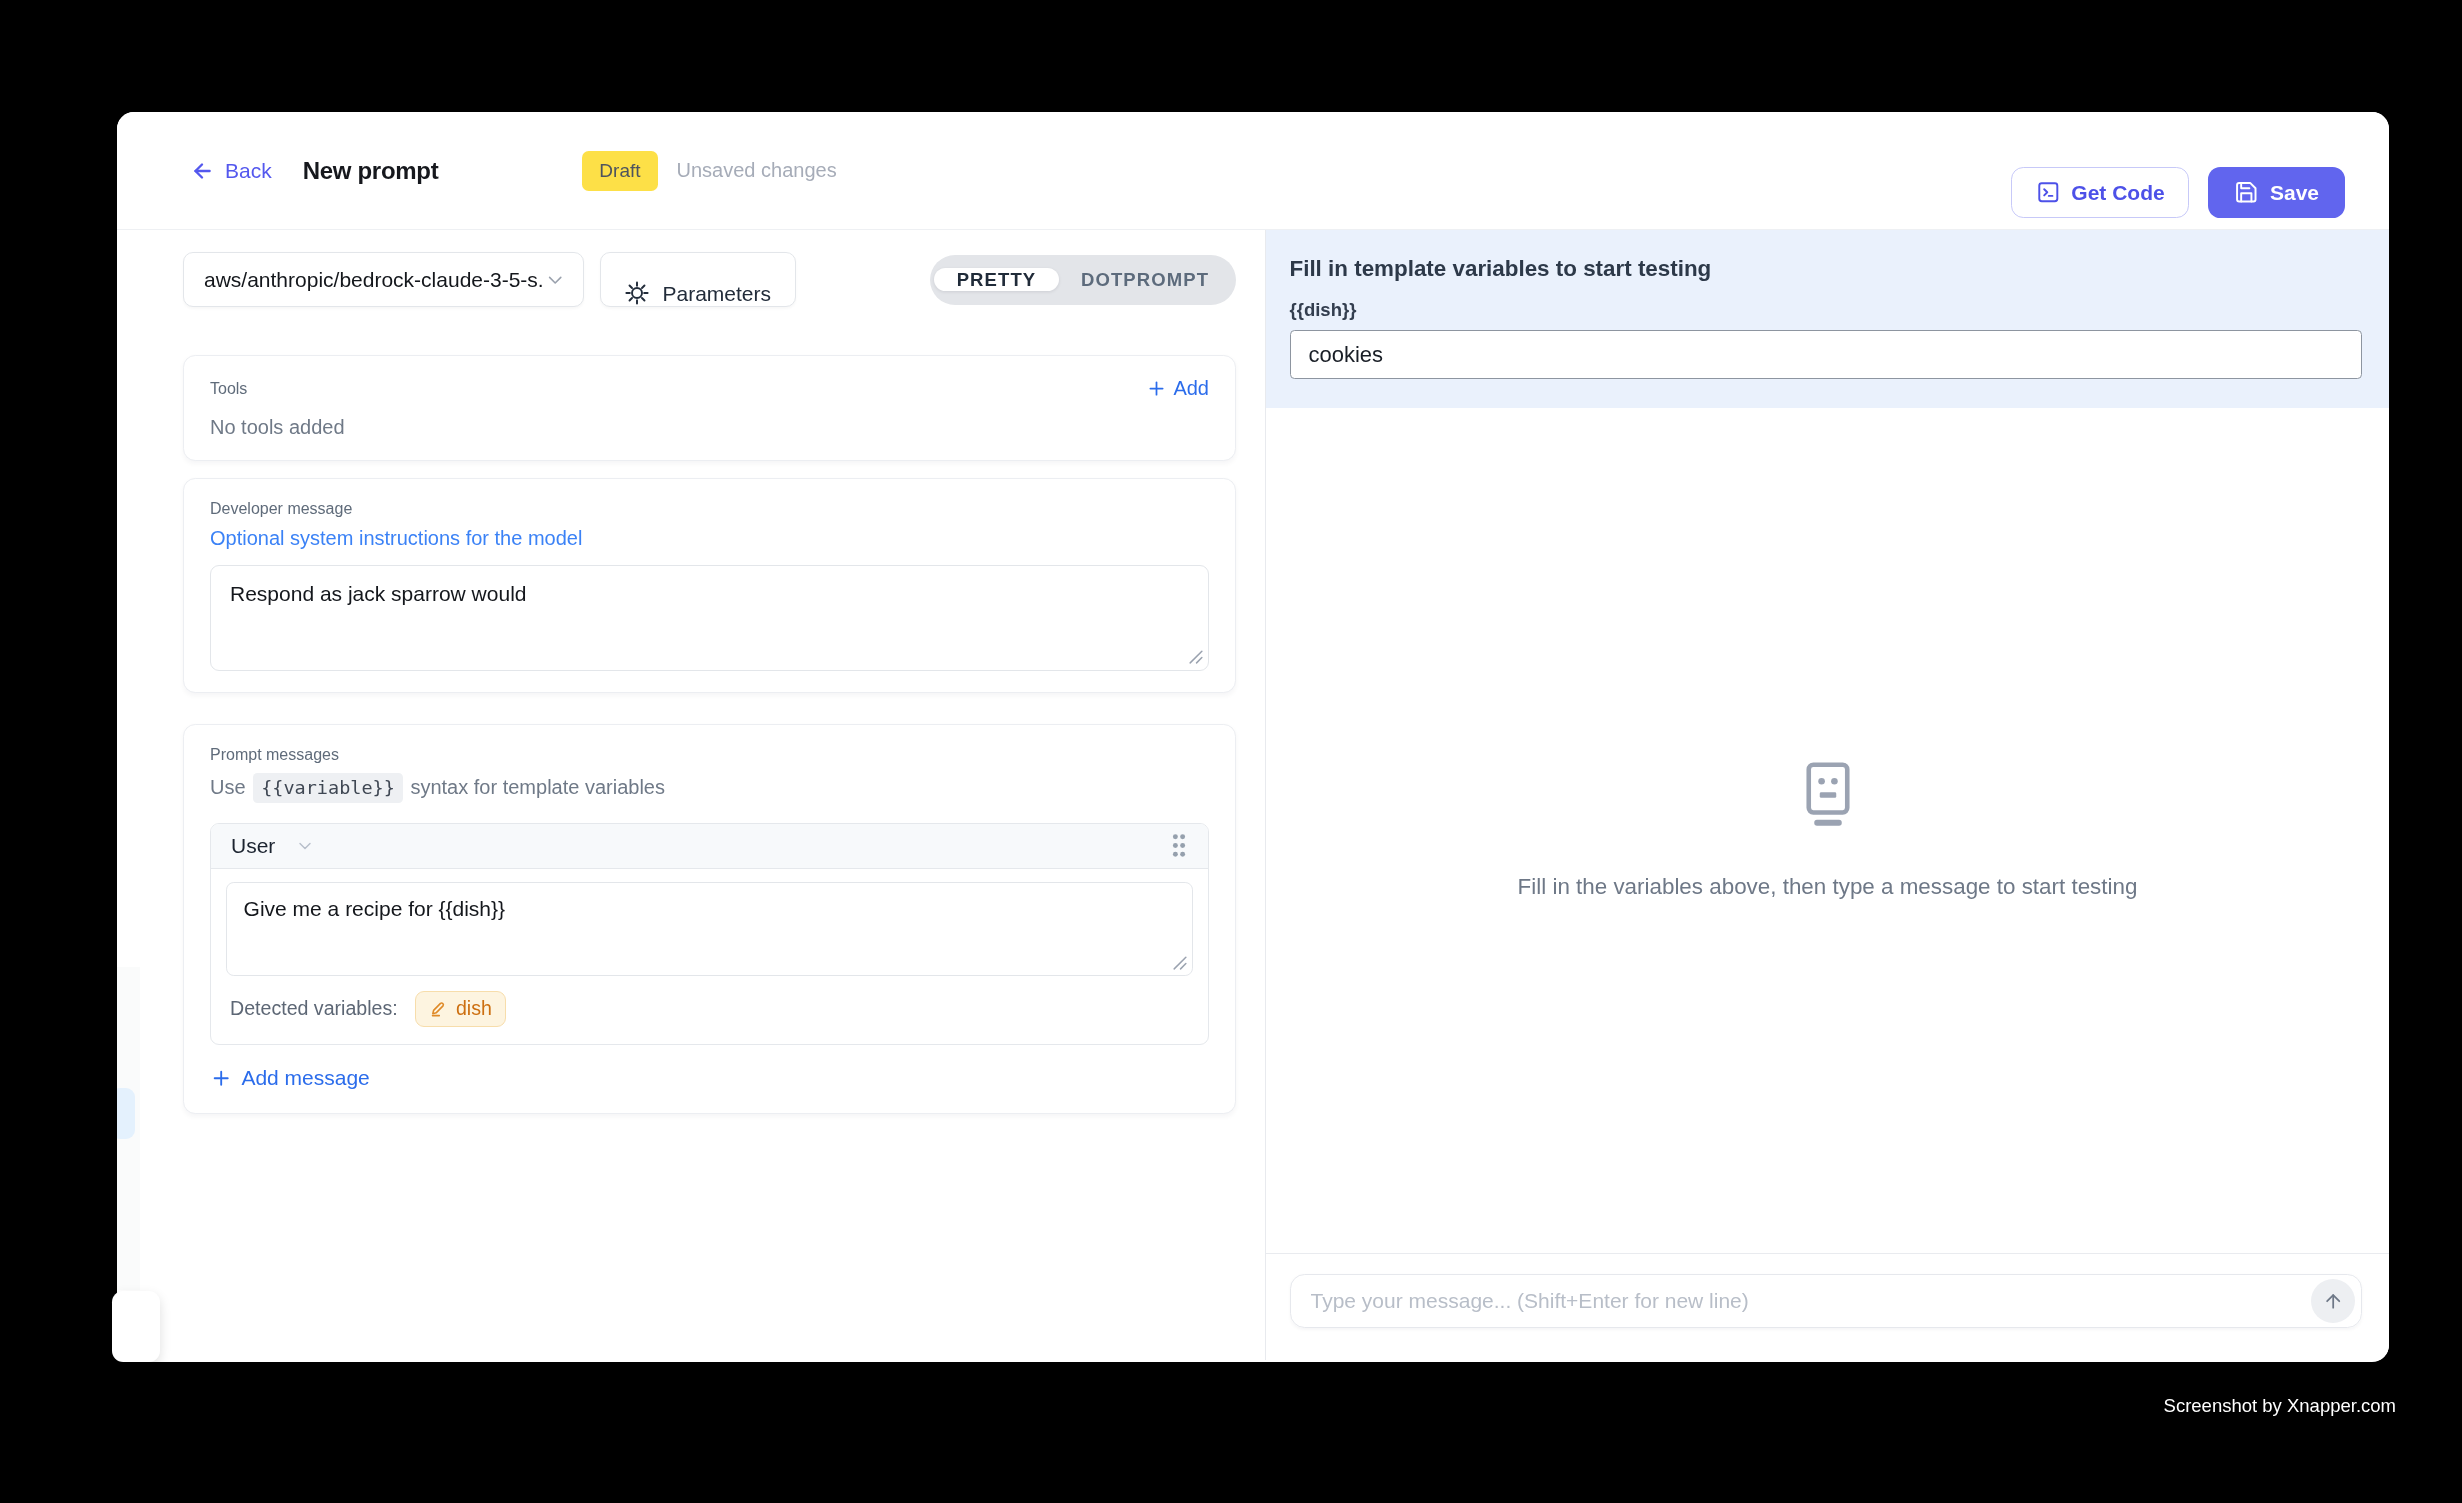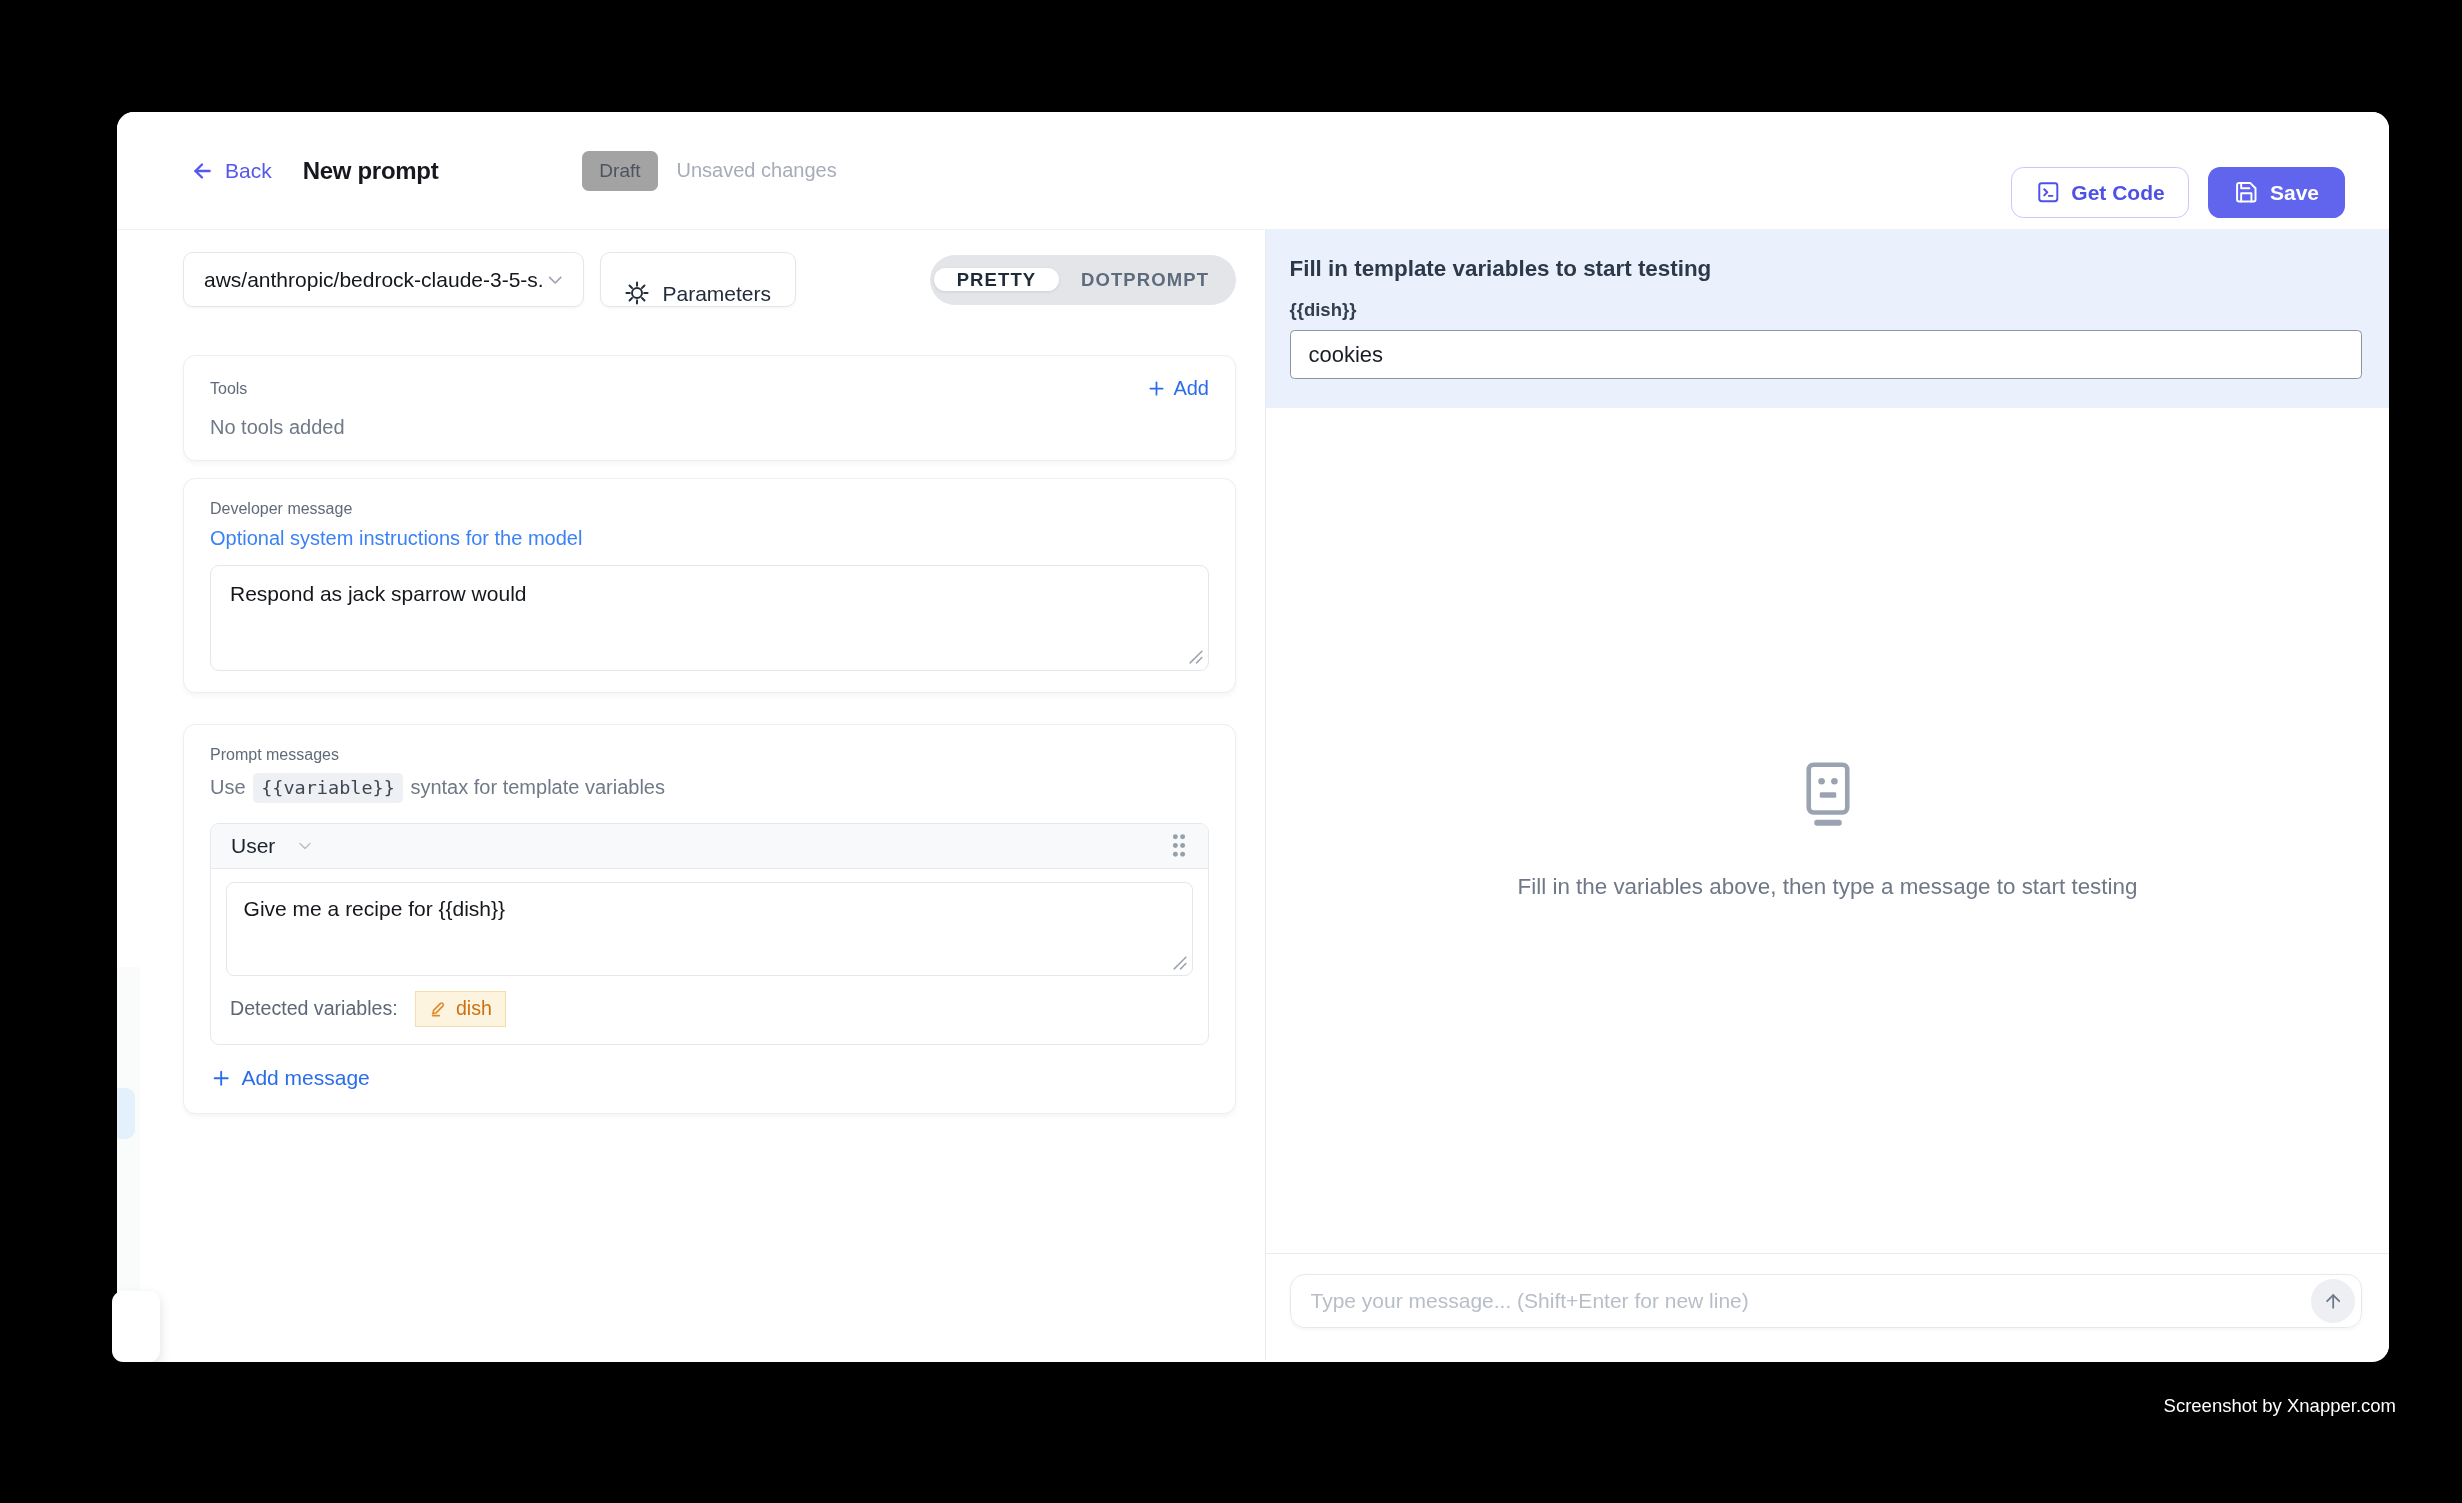--- a/index.html
+++ b/index.html
@@ -11,21 +11,21 @@
   .window { position:absolute; left:117px; top:112px; width:2272px; height:1250px;
             background:#fff; border-radius:17px; overflow:hidden; }
 
   
   .topbar { height:118px; display:flex; align-items:center; padding:0 44px 0 72px;
             border-bottom:1.1px solid #eef0f3; background:#fff; position:relative; z-index:2; }
   .back-link { display:flex; align-items:center; gap:10px; color:#5458ee; font-size:21px;
                font-weight:500; cursor:pointer; }
   .back-link svg { width:26px; height:26px; }
   .page-title { font-size:24px; font-weight:700; color:#16181d; margin-left:31px; letter-spacing:-0.3px; }
-  .draft-badge { margin-left:144px; background:#a3a3a3; color:#4e545e; font-size:19px; font-weight:500;
+  .draft-badge { margin-left:144px; background:#fde047; color:#4e545e; font-size:19px; font-weight:500;
                  padding:9px 17px; border-radius:6.7px; }
   .status-note { margin-left:19px; color:#a6acb8; font-size:20px; }
   .topbar-actions { margin-left:auto; display:flex; align-items:center; gap:19px; }
   .btn { display:flex; align-items:center; gap:11.2px; height:51px; border-radius:12.3px;
          font-size:21px; font-weight:600; cursor:pointer; border:none; background:none;
          font-family:"Liberation Sans", sans-serif;margin-top:44px; }
   .btn-get-code { padding:0 23.5px; background:#fff; border:1.7px solid #c7c9f8; color:#4d51e8; }
   .btn-get-code svg { width:24.6px; height:24.6px; }
   .btn-save { padding:13px 26px; background:#6165ee; color:#fff; }
   .btn-save svg { width:24.6px; height:24.6px; }
@@ -84,21 +84,21 @@
   .role-select { display:flex; align-items:center; gap:20px; cursor:pointer; }
   .role-select .role { font-size:21px; color:#1c2430; font-weight:500; }
   .role-select svg { width:20px; height:20px; }
   .drag-handle { margin-left:auto; cursor:grab; display:flex; }
   .drag-handle svg { width:26px; height:29px; }
   .message-body { padding:13.4px 14.6px 0 14.6px; }
   .ta-msg { margin-top:0; height:94px; border-radius:7.8px; padding:12.3px 17px; }
   .detected-row { display:flex; align-items:center; padding:14.6px 17px 17px 19px; }
   .detected-label { font-size:19.6px; color:#5d6775; }
   .var-chip { margin-left:17px; display:flex; align-items:center; gap:7.8px; background:#fdf4e0;
-              border:1.1px solid #f7ddab; border-radius:0; padding:5.6px 13.4px; cursor:pointer; }
+              border:1.1px solid #f7ddab; border-radius:9px; padding:5.6px 13.4px; cursor:pointer; }
   .var-chip svg { width:19px; height:19px; }
   .var-chip .vname { font-size:19.6px; color:#cd6f10; }
   .add-message { margin-top:21px; display:flex; align-items:center; gap:9px; color:#2b6ceb;
                  font-size:21px; font-weight:500; cursor:pointer; }
   .add-message svg { width:22.4px; height:22.4px; }
 
   
   .edge-strip { position:absolute; left:0; top:855px; width:23px; height:323px; background:#fafbfb; }
   .edge-active { position:absolute; left:-5.6px; top:121px; width:23.5px; height:51px;
                  background:#e4f1fd; border-radius:9px; }

